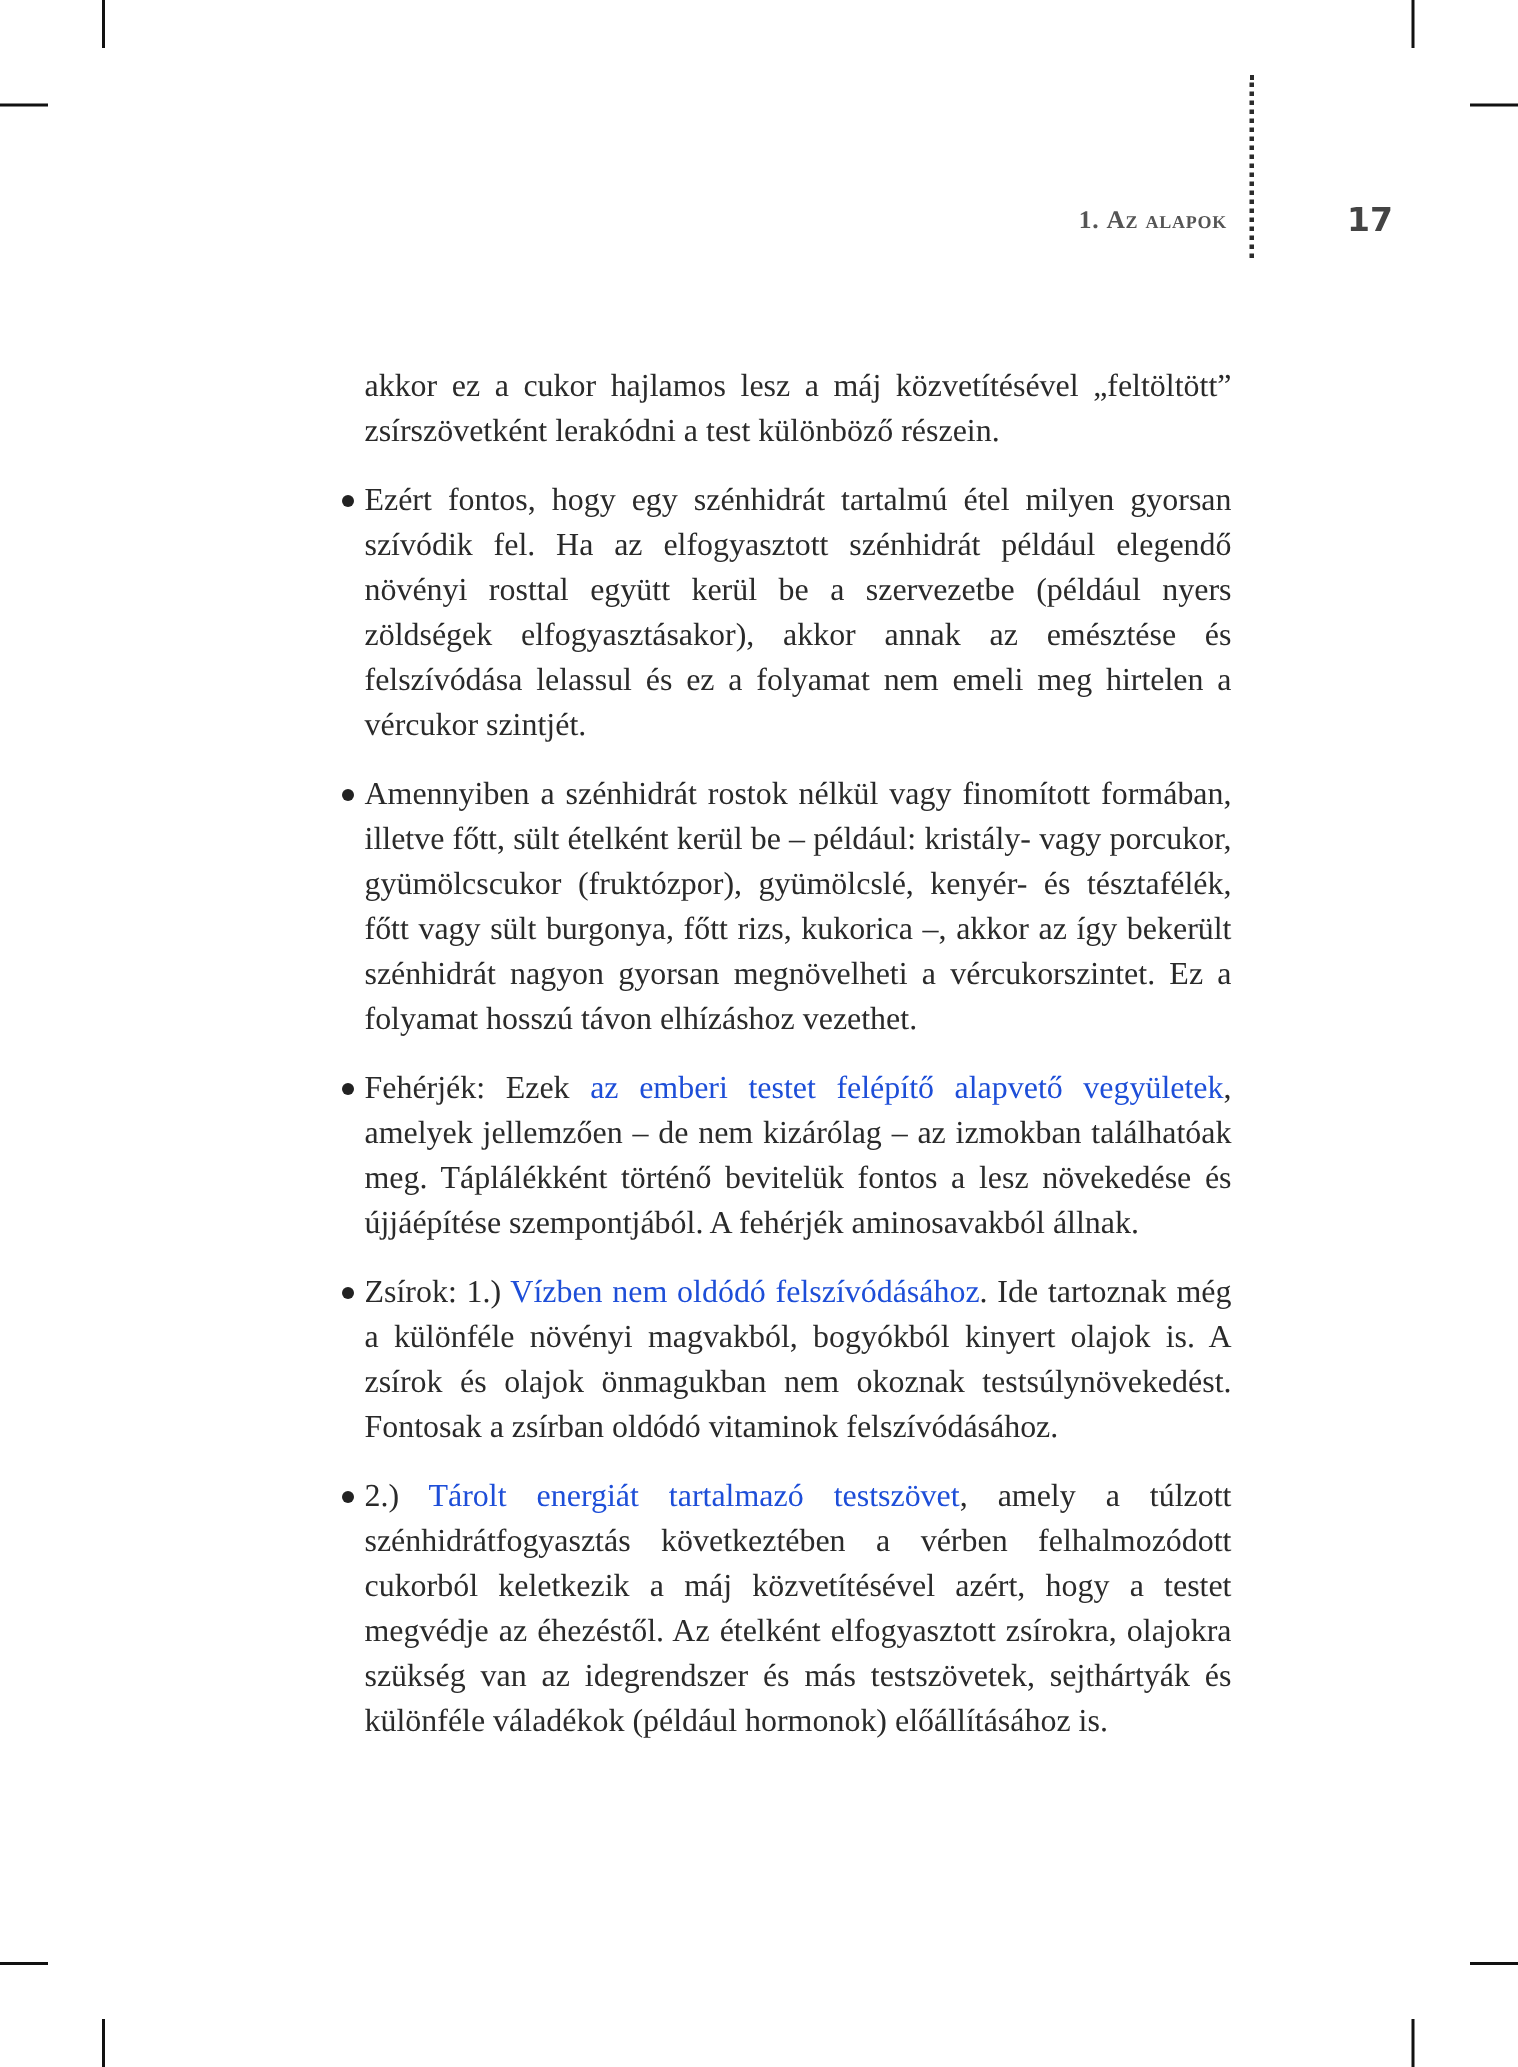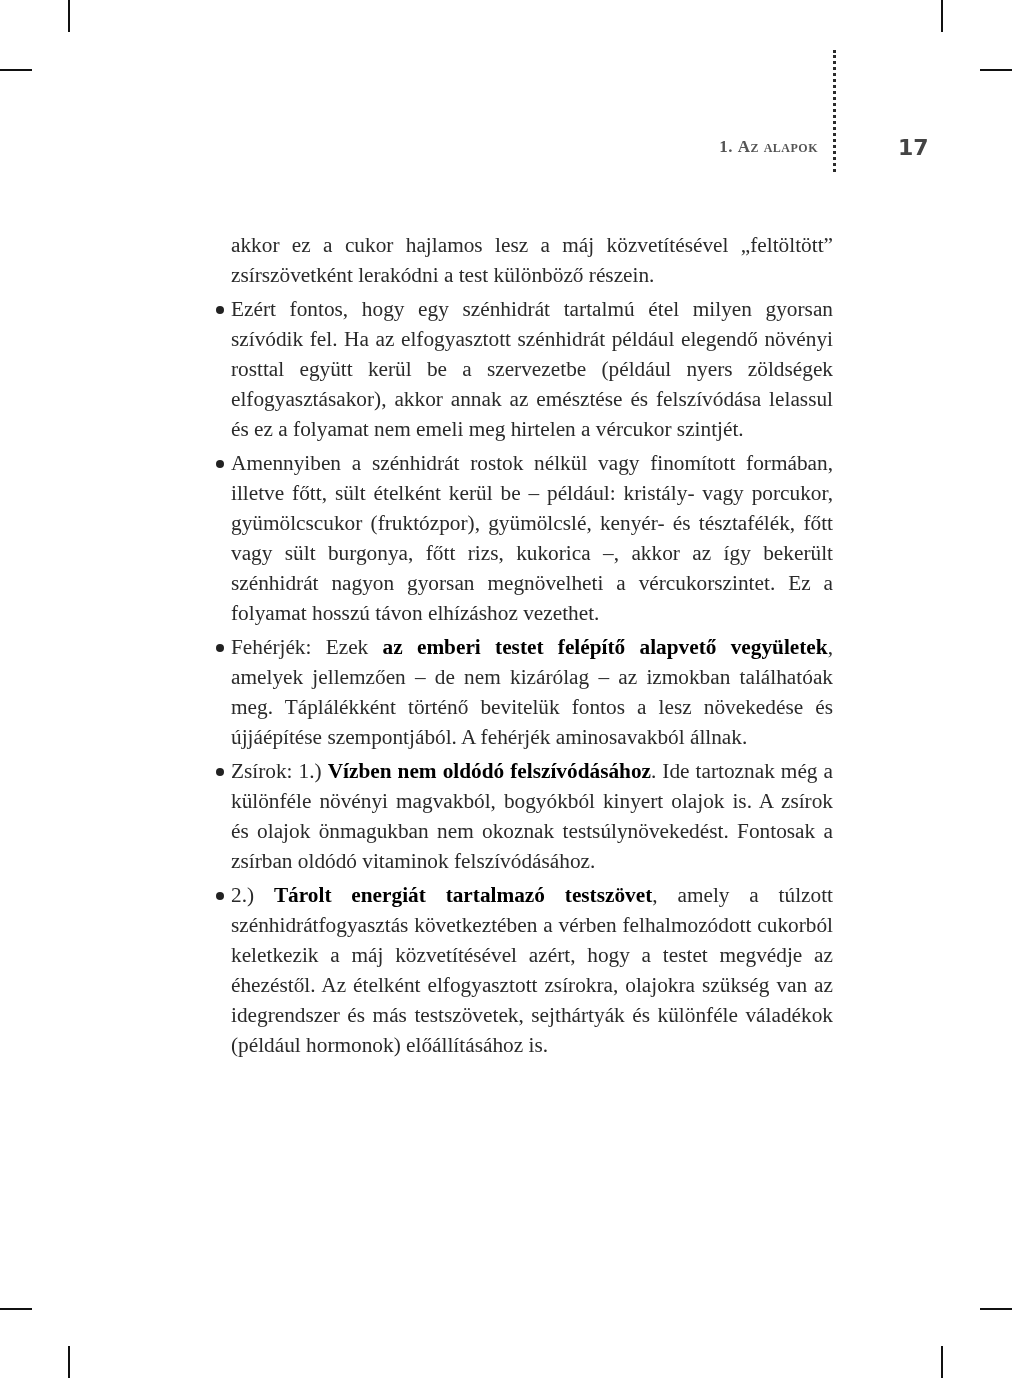--- a/index.html
+++ b/index.html
@@ -11,24 +11,24 @@
   .running-head { position: absolute; right: 194px; top: 88px; font-size: 17px; color: #555;
                   letter-spacing: 0.5px; white-space: nowrap; }
   .running-head .sc { font-variant: small-caps; }
   .rule { position: absolute; left: 833px; top: 50px; width: 0; height: 122px;
           border-left: 3px dotted #2b2b2b; }
   .page-number { position: absolute; left: 850px; top: 135px; font-family: "DejaVu Sans", sans-serif;
                  font-weight: bold; font-size: 22px; color: #444; margin-left: 48px; }
 
   .body-text { position: absolute; left: 210px; top: 226px; width: 627px;
                font-size: 21.3px; line-height: 30px; text-align: justify; }
-  .para { margin: 4px; position: relative; padding-left: 17px; }
+  .para { margin: 16px; position: relative; padding-left: 17px; }
   .para.bullet::before { content: ""; position: absolute; left: 2px; top: 12px; width: 8px; height: 8px;
                          border-radius: 50%; background: #222; }
-  .para b { font-weight: bold; color: #000000; }
+  .para b { font-weight: normal; color: #1d4ed8; }
 </style>
 </head>
 <body>
 
 <div class="crop v" style="left:68px; top:0;"></div>
 <div class="crop h" style="left:0; top:69px;"></div>
 <div class="crop v" style="left:941px; top:0;"></div>
 <div class="crop h" style="left:980px; top:69px;"></div>
 <div class="crop h" style="left:0; top:1308px;"></div>
 <div class="crop v" style="left:68px; top:1346px;"></div>

